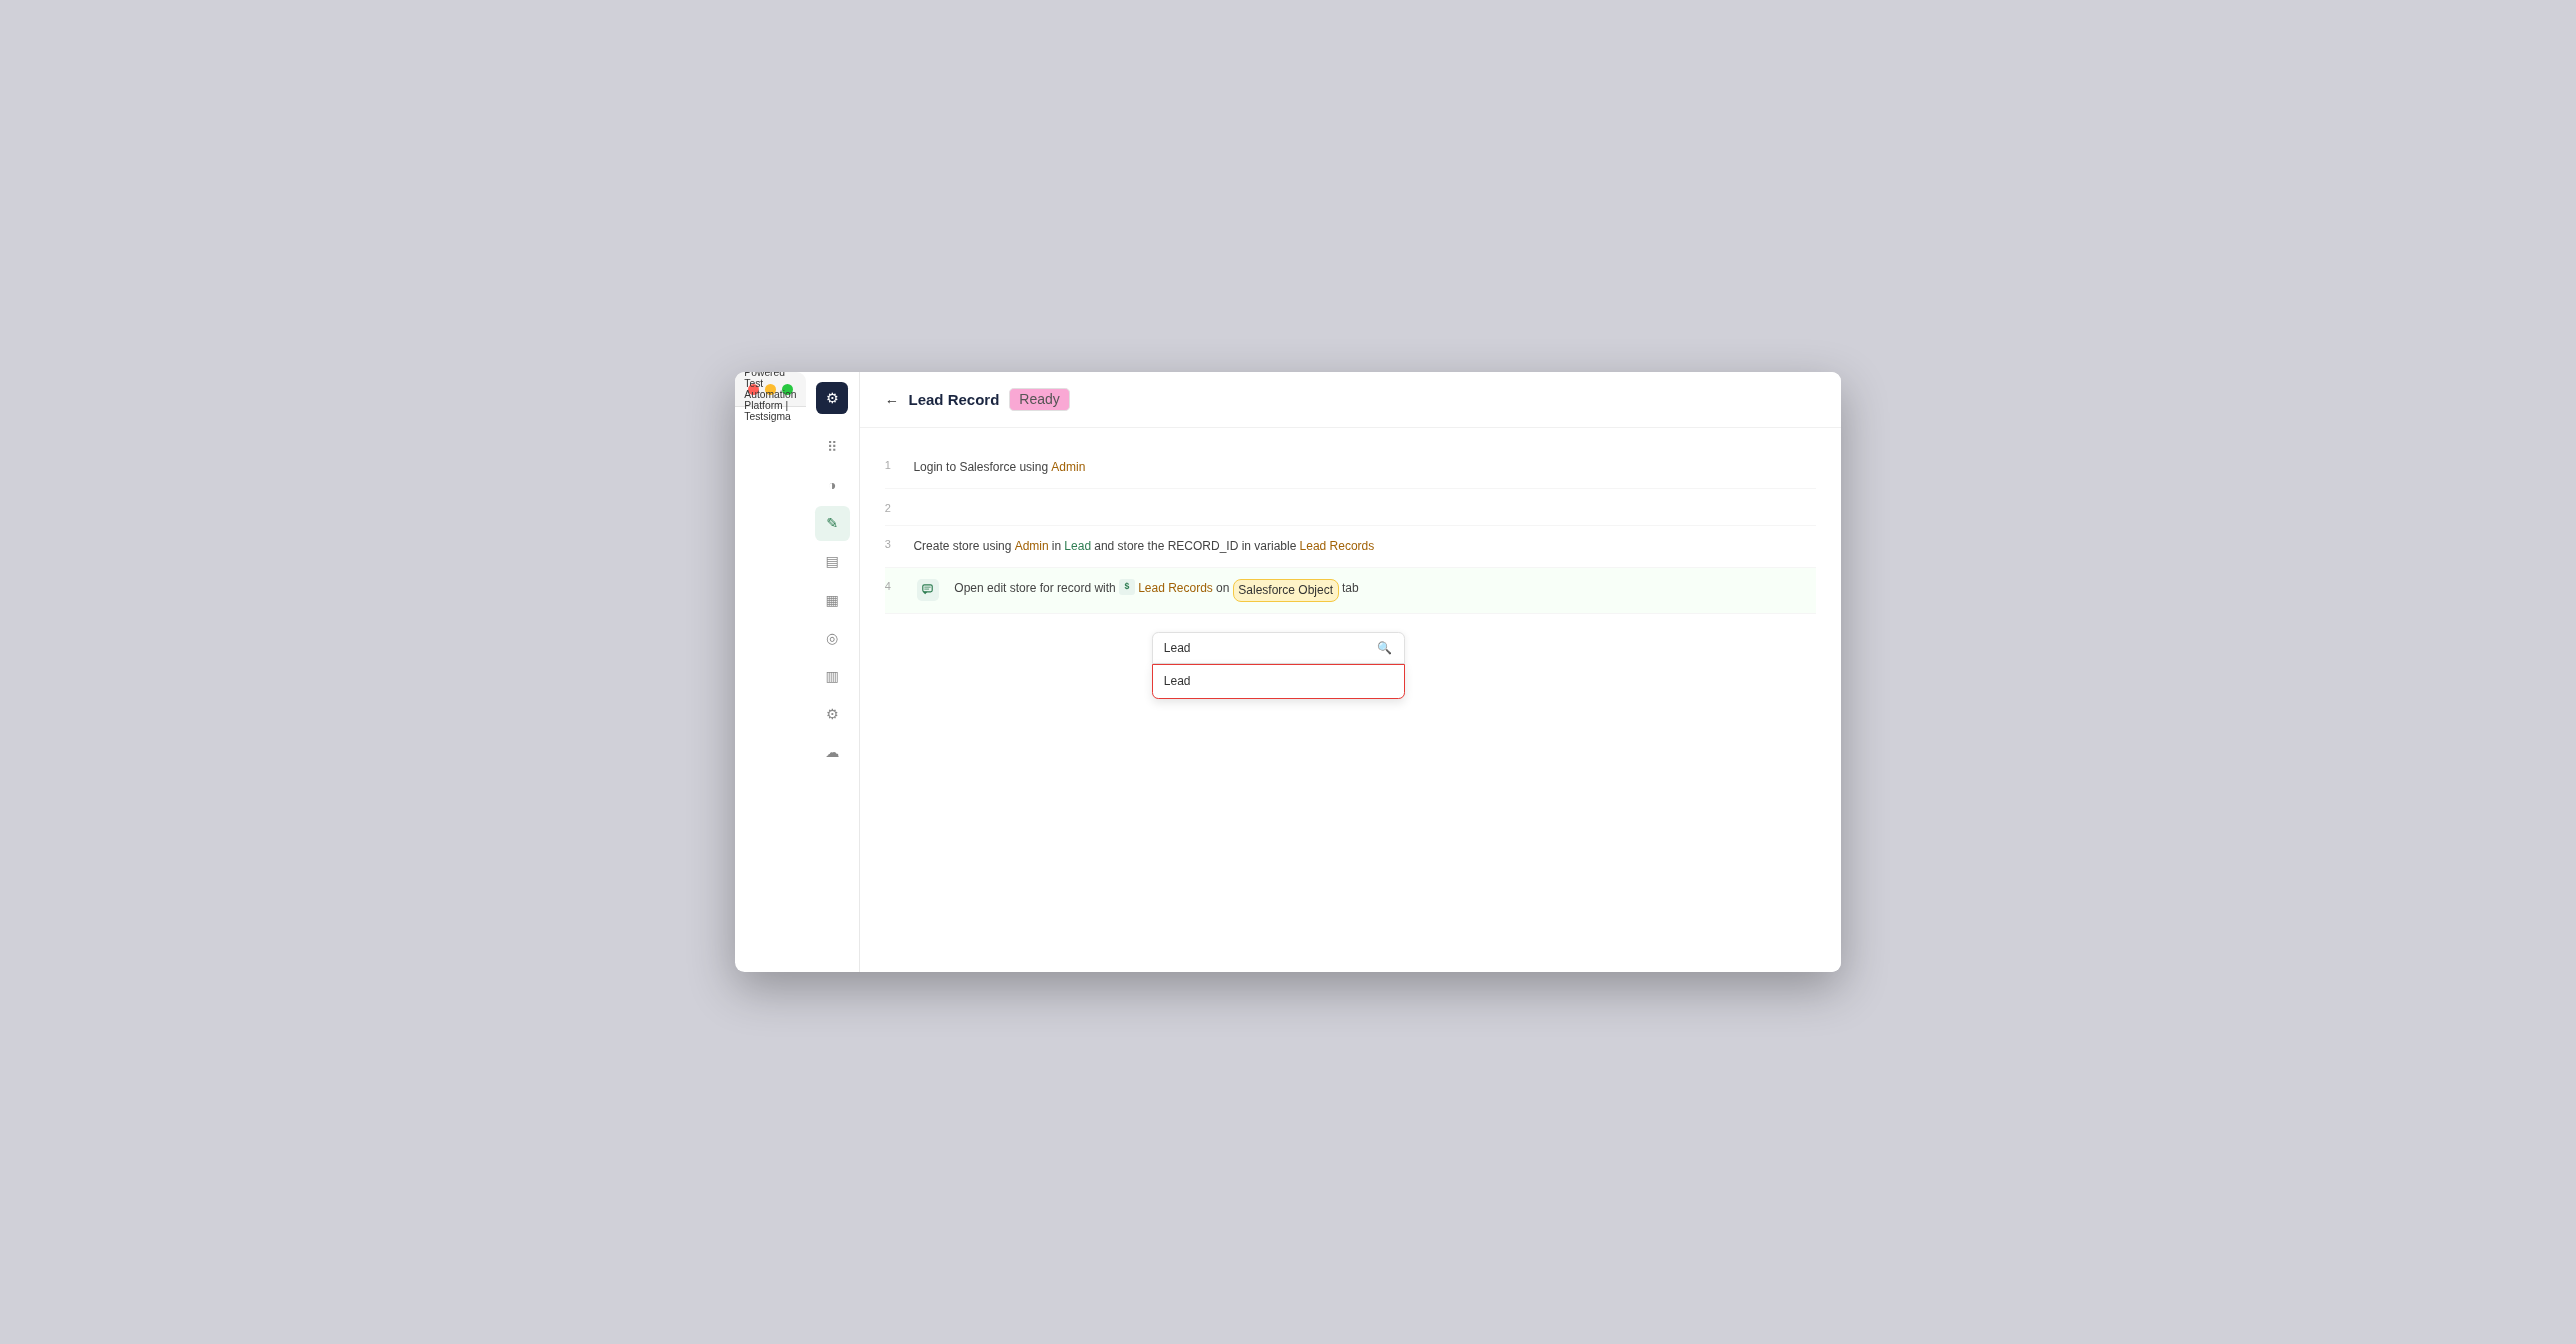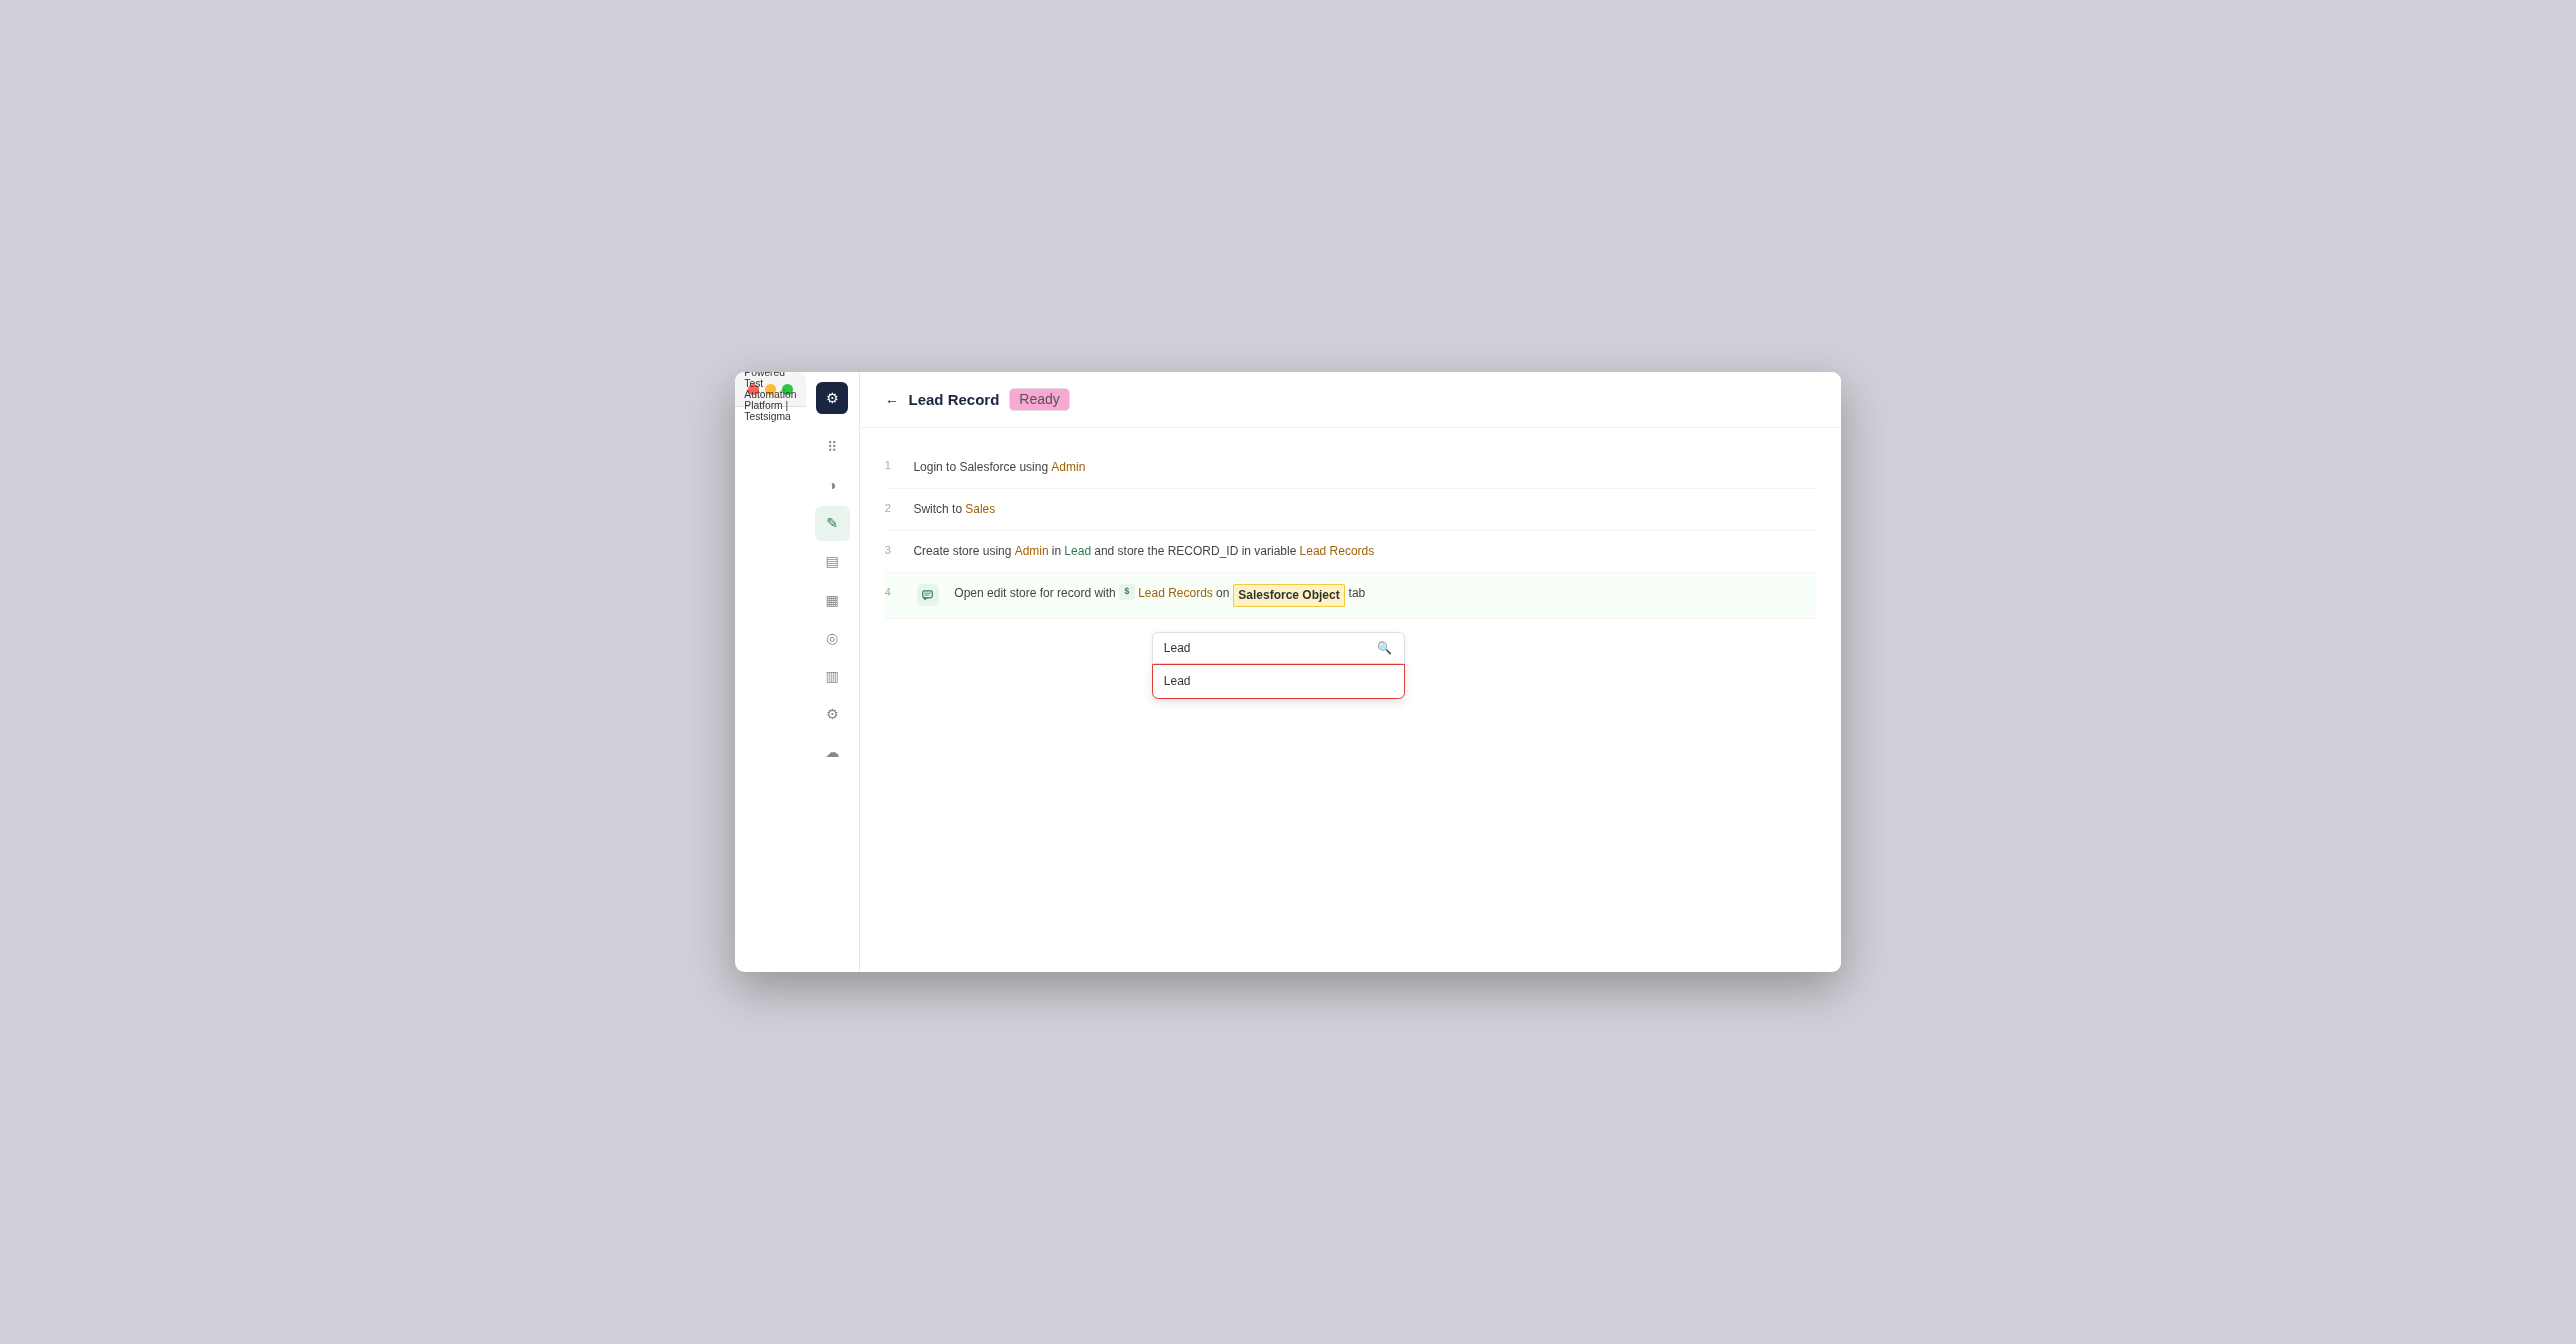--- a/index.html
+++ b/index.html
@@ -156,24 +156,23 @@
     .step-link {
       color: #a16207;
       cursor: pointer;
     }
     .step-link.green {
       color: #2e7d52;
     }
     .step-highlight {
       background: #fef3c7;
       border: 0.8px solid #f5c842;
-      border-radius: 1px;
+      border-radius: 8px;
       padding: 0.8px 4.7px;
       color: #333;
-      font-weight: bold;
     }
     .step-icon {
       display: inline-flex;
       align-items: center;
       justify-content: center;
       width: 16px;
       height: 16px;
       background: #e8f4ee;
       border-radius: 3.2px;
       font-size: 8.7px;
@@ -301,24 +300,20 @@
         <div class="step-row">
           <span class="step-number">1</span>
           <div class="step-content">
             <span>Login to Salesforce using</span>
             <span class="step-link">Admin</span>
           </div>
         </div>
 
         <div class="step-row">
           <span class="step-number">2</span>
-          <div class="step-content">
-            <span>Switch to</span>
-            <span class="step-link">Sales</span>
-          </div>
         </div>
 
         <div class="step-row">
           <span class="step-number">3</span>
           <div class="step-content">
             <span>Create store using</span>
             <span class="step-link">Admin</span>
             <span>in</span>
             <span class="step-link green">Lead</span>
             <span>and store the RECORD_ID in variable</span>

